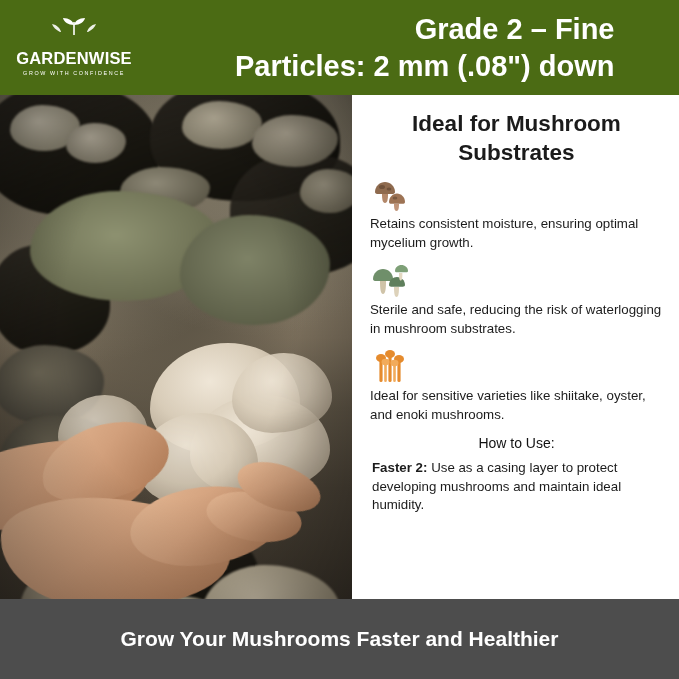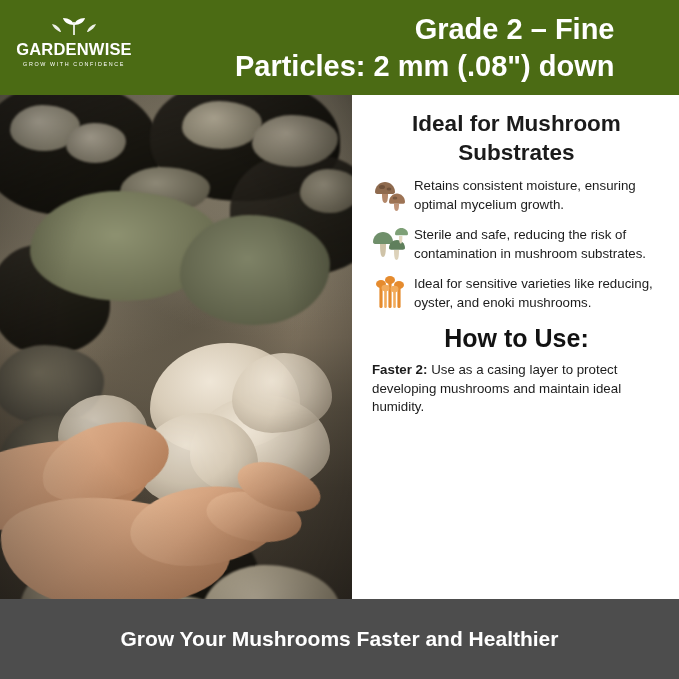--- a/index.html
+++ b/index.html
@@ -38,21 +38,21 @@
     height: 22px;
     line-height: 22px;
   }
   .brand-mark svg { display: block; margin: 0 auto; }
   .brand-name {
     display: block;
     font-size: 16.5px;
     font-weight: 700;
     letter-spacing: 0.2px;
     line-height: 18px;
-    margin-top: 2px;
+    margin-top: 11px;
   }
   .brand-tag {
     display: block;
     font-size: 5.4px;
     letter-spacing: 1.6px;
     margin-top: 3px;
     font-weight: 400;
   }
   .header-title {
     color: #ffffff;
@@ -132,40 +132,41 @@
     font-weight: 700;
     color: #1b1b1b;
     line-height: 29px;
     margin-bottom: 10px;
   }
   .bullets { list-style: none; }
   .bullet {
     display: flex;
     align-items: flex-start;
     margin-bottom: 11px;
+    flex-direction: column;
   }
   .bullet .ico {
     flex: 0 0 40px;
     width: 40px;
     height: 40px;
     display: flex;
     align-items: center;
     justify-content: center;
     margin-right: 4px;
     margin-top: -2px;
   }
   .bullet .txt {
     font-size: 13.3px;
     line-height: 18.5px;
     color: #1c1c1c;
   }
   .howto {
     text-align: center;
-    font-size: 25px;
-    font-weight: 700;
+    font-size: 14px;
+    font-weight: 400;
     color: #121212;
     margin: 6px 0 8px;
   }
   .opt {
     font-size: 13.3px;
     line-height: 18.5px;
     color: #1c1c1c;
     margin-bottom: 11px;
     padding-left: 2px;
   }
@@ -284,21 +285,21 @@
           <span class="ico">
             <svg width="38" height="36" viewBox="0 0 38 36" aria-hidden="true">
               <path d="M2 16c0-6 5-10 10-10s10 4 10 10c0 1.6-1.3 2-2.8 2H4.8C3.3 18 2 17.6 2 16z" fill="#6f8f6a"></path>
               <path d="M9 18h6c0 8-.6 13-3 13s-3-5-3-13z" fill="#cfc3a8"></path>
               <path d="M18 22c0-5 4-8 8-8s8 3 8 8c0 1.3-1 1.7-2.2 1.7H20.2C19 23.7 18 23.3 18 22z" fill="#5f7f5c"></path>
               <path d="M23 24h5c0 6-.5 10-2.5 10S23 30 23 24z" fill="#ddd2ba"></path>
               <path d="M24 8c0-3.6 3-6 6.4-6S37 4.4 37 8c0 1-.8 1.3-1.7 1.3H25.7C24.8 9.3 24 9 24 8z" fill="#7ea077"></path>
               <path d="M28 10h3.4c0 4.6-.3 7.6-1.7 7.6S28 14.6 28 10z" fill="#e3d8c1"></path>
             </svg>
           </span>
-          <span class="txt">Sterile and safe, reducing the risk of contamination in mushroom substrates.</span>
+          <span class="txt">Sterile and safe, reducing the risk of waterlogging in mushroom substrates.</span>
         </li>
 
         <li class="bullet">
           <span class="ico">
             <svg width="34" height="38" viewBox="0 0 34 38" aria-hidden="true">
               <g fill="#e58b2e">
                 <ellipse cx="8" cy="10" rx="5" ry="4"></ellipse>
                 <rect x="6.4" y="12" width="3.2" height="22" rx="1.6"></rect>
                 <ellipse cx="17" cy="6" rx="5" ry="4"></ellipse>
                 <rect x="15.4" y="8" width="3.2" height="26" rx="1.6"></rect>
@@ -306,21 +307,21 @@
                 <rect x="24.4" y="13" width="3.2" height="21" rx="1.6"></rect>
               </g>
               <g fill="#f2ab5b">
                 <ellipse cx="12.5" cy="14" rx="4" ry="3.2"></ellipse>
                 <rect x="11.2" y="16" width="2.6" height="18" rx="1.3"></rect>
                 <ellipse cx="21.5" cy="15" rx="4" ry="3.2"></ellipse>
                 <rect x="20.2" y="17" width="2.6" height="17" rx="1.3"></rect>
               </g>
             </svg>
           </span>
-          <span class="txt">Ideal for sensitive varieties like reducing, oyster, and enoki mushrooms.</span>
+          <span class="txt">Ideal for sensitive varieties like shiitake, oyster, and enoki mushrooms.</span>
         </li>
 
       </ul>
 
       <div class="howto">How to Use:</div>
 
       <p class="opt"><b>Faster 2:</b><span> Use as a casing layer to protect developing mushrooms and maintain ideal humidity.</span></p>
 
     </div>
   </div>

